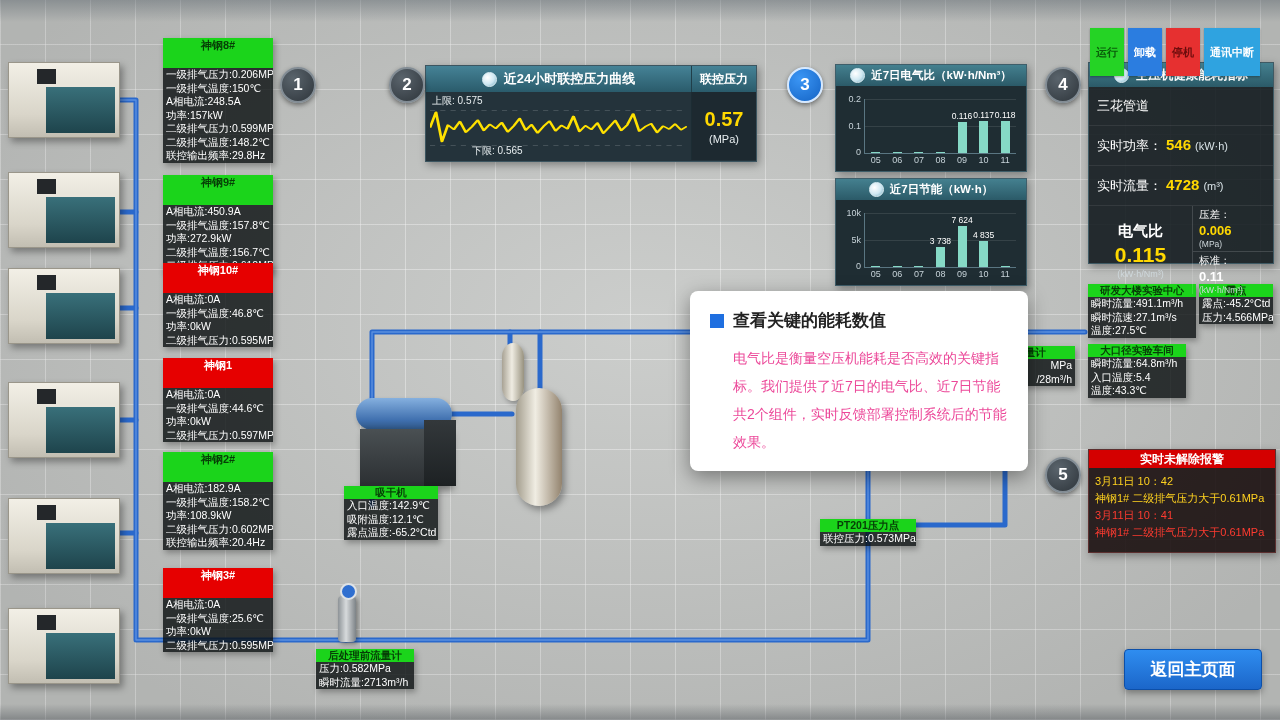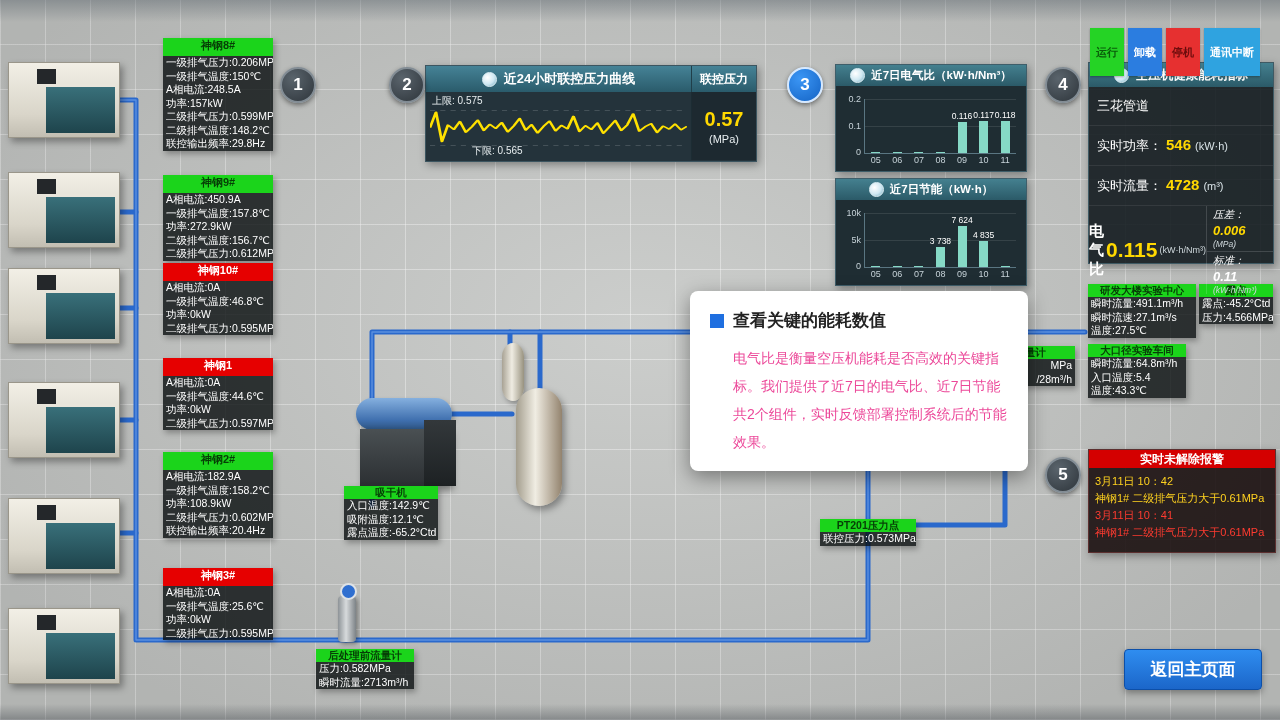--- a/index.html
+++ b/index.html
@@ -32,21 +32,21 @@
   .dryer-cab{position:absolute;left:424px;top:420px;width:32px;height:66px;background:linear-gradient(180deg,#33383b,#1d2123);z-index:4;}
   .filter-body{position:absolute;left:338px;top:596px;width:18px;height:46px;border-radius:4px;background:linear-gradient(90deg,#8d9397,#d7dadc 45%,#7d8387);box-shadow:2px 2px 4px rgba(0,0,0,.35);z-index:4;}
   .filter-gauge{position:absolute;left:340px;top:583px;width:13px;height:13px;border-radius:50%;background:#2f6fd0;border:2px solid #dfe3e6;z-index:4;}
 
   
   .pipes{position:absolute;left:0;top:0;z-index:2;}
 
   
   .cpanel,.spanel{position:absolute;background:rgba(8,12,14,.80);box-shadow:2px 3px 6px rgba(0,0,0,.3);z-index:6;}
   .cpanel{left:163px;width:110px;}
-  .cp-hdr{height:18px;line-height:14px;text-align:center;font-size:11px;font-weight:bold;color:#073a07;}
+  .cp-hdr{height:30px;line-height:14px;text-align:center;font-size:11px;font-weight:bold;color:#073a07;}
   .cp-hdr.green{background:#1bd41b;color:#063f06;}
   .cp-hdr.red{background:#e60000;color:#fff;}
   .cp-row,.sp-row{color:#fff;font-size:10.5px;line-height:13.5px;padding:0 3px;white-space:nowrap;overflow:hidden;}
   .sp-hdr{height:13px;line-height:13px;text-align:center;font-size:10.5px;font-weight:bold;background:#1bd41b;color:#063f06;}
   .spanel .sp-row{text-align:left;}
   .spanel.right-align .sp-row{text-align:right;}
 
   
   .chart-panel{position:absolute;left:425px;top:65px;width:330px;height:95px;background:#24333b;border:1px solid #3c5560;box-shadow:2px 3px 8px rgba(0,0,0,.35);z-index:10;}
   .pc-hdr{display:flex;height:26px;}
@@ -76,26 +76,26 @@
   .bar-val{position:absolute;bottom:100%;margin-bottom:1px;left:50%;transform:translateX(-50%);font-size:8.5px;color:#fff;white-space:nowrap;}
   .bar-cat{position:absolute;top:100%;margin-top:2px;left:50%;transform:translateX(-50%);font-size:9px;color:#c7d3d9;}
 
   
   .health{position:absolute;left:1088px;top:62px;width:184px;height:200px;background:rgba(14,22,26,.88);border:1px solid #3f5a64;box-shadow:2px 3px 8px rgba(0,0,0,.35);z-index:10;color:#fff;}
   .h-hdr{height:24px;background:linear-gradient(180deg,#44808f,#2b5a68);display:flex;align-items:center;justify-content:center;gap:7px;font-size:12.5px;font-weight:bold;}
   .h-row{padding:10px 8px;font-size:13px;border-bottom:1px solid rgba(255,255,255,.08);display:flex;align-items:baseline;gap:4px;}
   .h-val{color:#ffd800;font-weight:bold;font-size:15px;}
   .h-unit{font-size:11px;color:#d8e2e6;}
   .h-bottom{display:flex;height:88px;}
-  .h-ratio{flex:1;display:flex;flex-direction:row;align-items:center;justify-content:center;gap:2px;}
+  .h-ratio{flex:1;display:flex;flex-direction:column;align-items:center;justify-content:center;gap:2px;}
   .h-ratio-label{font-size:15px;font-weight:bold;}
   .h-ratio-val{font-size:21px;font-weight:bold;color:#ffd800;}
   .h-ratio-unit{font-size:9px;color:#cfd8dc;}
   .h-side{width:80px;border-left:1px solid rgba(255,255,255,.15);display:flex;flex-direction:column;}
-  .h-cell{flex:1;display:flex;flex-direction:column;justify-content:center;padding:2px 6px;gap:1px;font-style:italic;}
+  .h-cell{flex:1;display:flex;flex-direction:column;justify-content:center;padding:2px 6px;gap:1px;}
   .h-cell + .h-cell{border-top:1px solid rgba(255,255,255,.15);}
   .h-cell-label{font-size:10.5px;}
   .h-cell-val{font-size:13px;font-weight:bold;color:#ffd800;}
   .h-cell-val.white{color:#fff;}
   .h-cell-unit{font-size:8.5px;color:#cfd8dc;}
 
   
   .alarm{position:absolute;left:1088px;top:449px;width:186px;height:102px;background:rgba(22,10,10,.88);border:1px solid #5c3030;box-shadow:2px 3px 8px rgba(0,0,0,.35);z-index:10;}
   .al-hdr{height:18px;line-height:18px;text-align:center;background:#d40000;color:#fff;font-size:12px;font-weight:bold;}
   .al-body{padding:5px 6px;}

